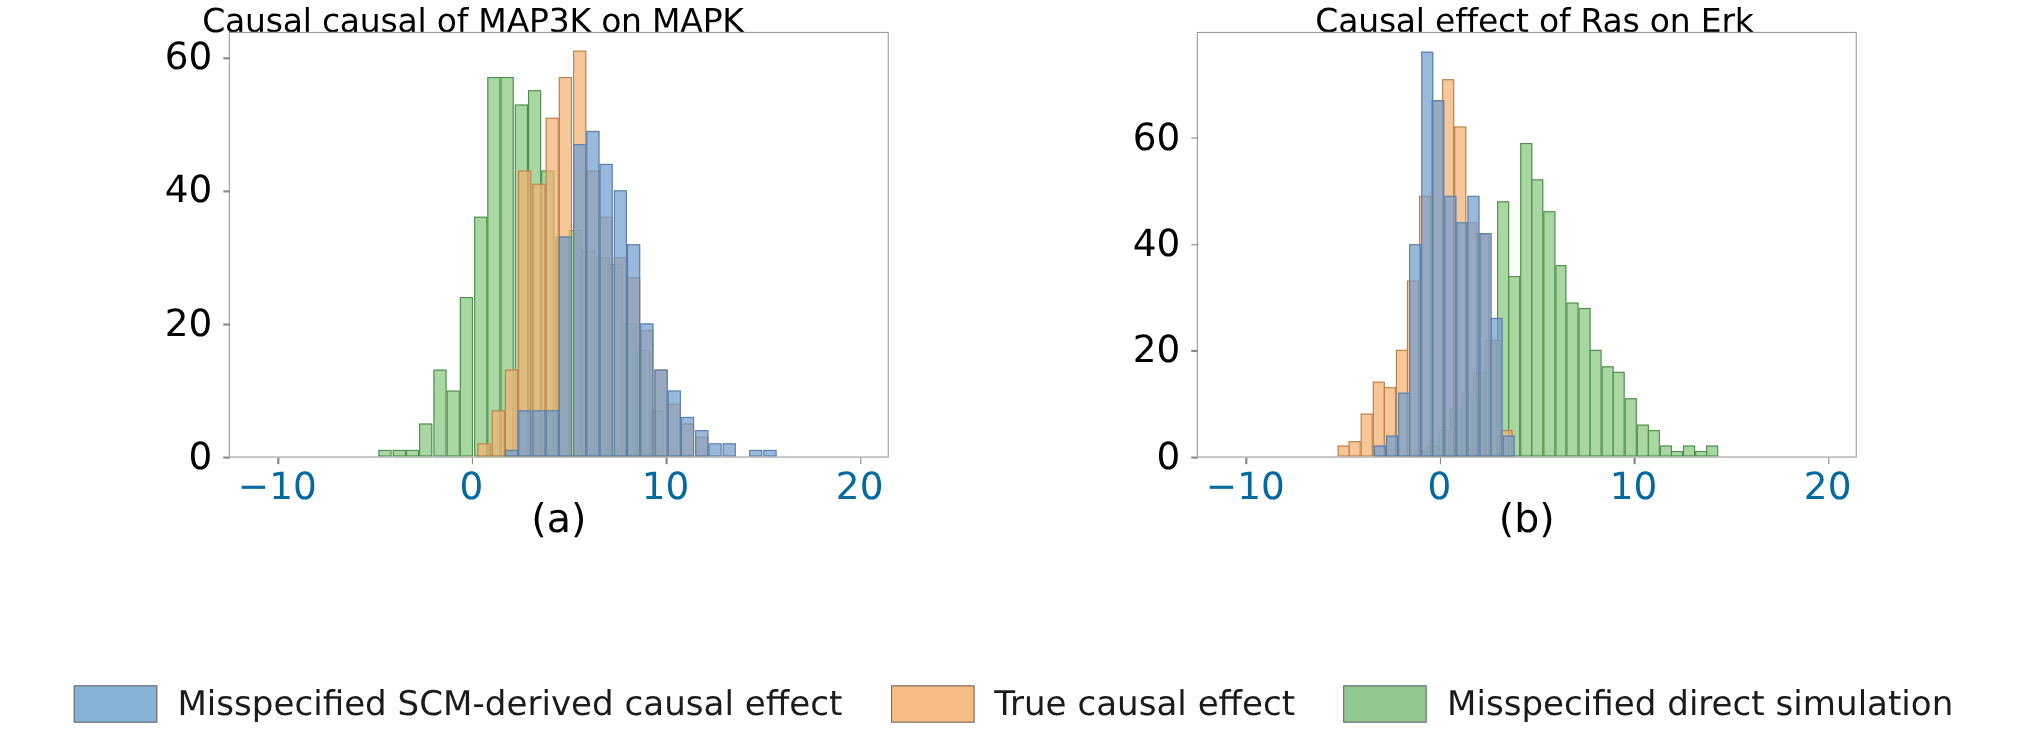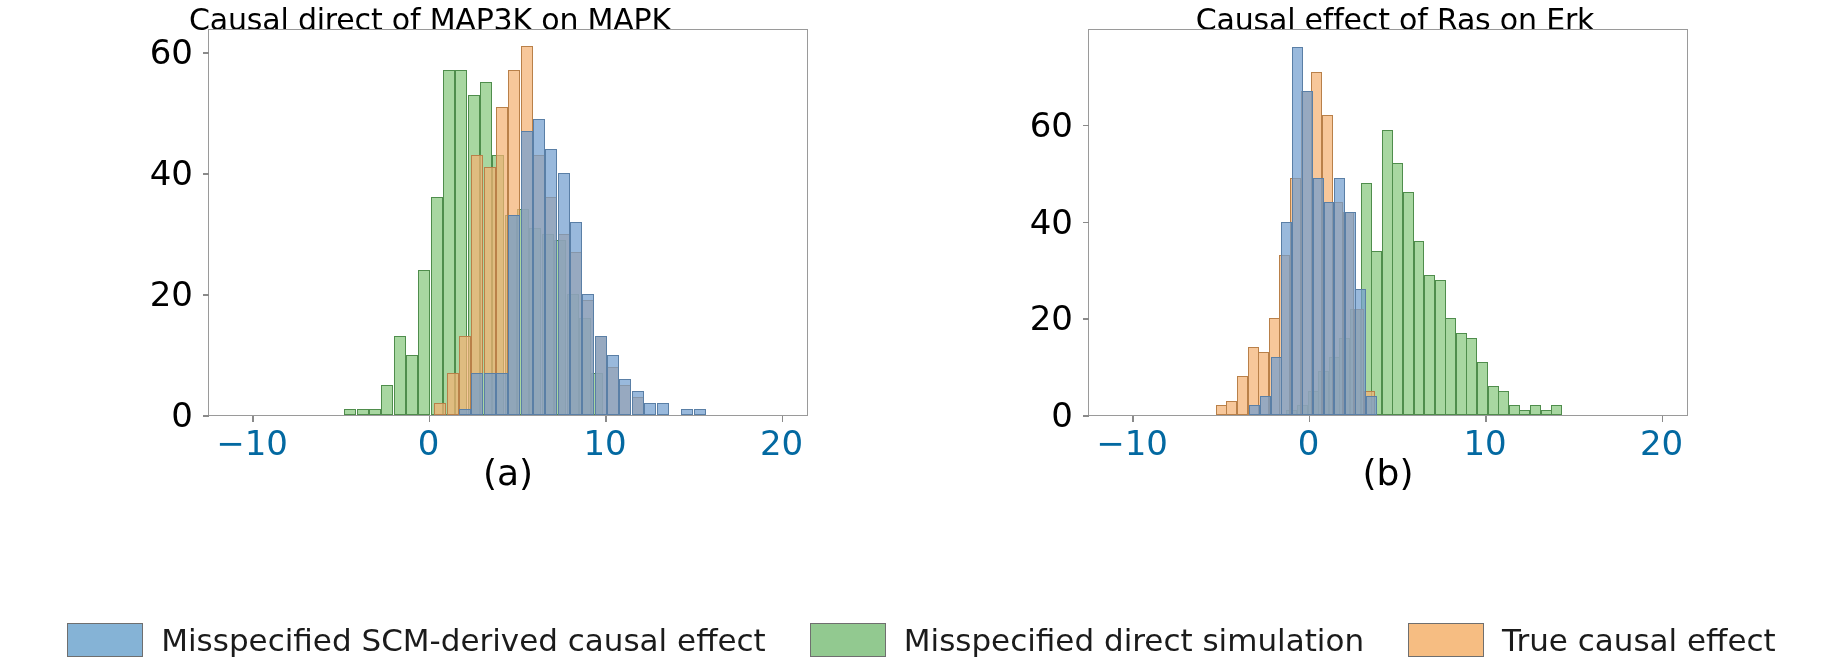--- a/index.html
+++ b/index.html
@@ -66,21 +66,21 @@
     font-size:31px;color:#1b1b1b;white-space:nowrap;
     font-family:"DejaVu Sans",sans-serif;
   }
 </style>
 </head>
 <body>
 
 <div class="figure">
 
   <div class="panel panel-a">
-    <div class="title title-a">Causal direct of MAP3K on MAPK</div>
+    <div class="title title-a">Causal causal of MAP3K on MAPK</div>
     <div class="plotbox pa-box">
       <div class="bars series-green" id="a-green">
           <div class="bar" style="left: 135.176px; width: 12px; height: 6.04688px;"></div>
           <div class="bar" style="left: 147.529px; width: 12px; height: 6.04688px;"></div>
           <div class="bar" style="left: 159.882px; width: 12px; height: 6.04688px;"></div>
           <div class="bar" style="left: 172.235px; width: 12px; height: 30.2344px;"></div>
           <div class="bar" style="left: 184.588px; width: 12px; height: 78.6094px;"></div>
           <div class="bar" style="left: 196.941px; width: 12px; height: 60.4688px;"></div>
           <div class="bar" style="left: 209.294px; width: 12px; height: 145.125px;"></div>
           <div class="bar" style="left: 221.647px; width: 12px; height: 217.688px;"></div>
@@ -243,22 +243,22 @@
       <div class="xtick-label" style="left: 1601.53px; width: 120px; top: 426px;">20</div>
     </div>
   <div class="subcaption cap-b">(b)</div>
 
   <div class="legend">
     <div class="legend-item">
       <span class="legend-swatch" id="sw0" style="background: rgb(133, 179, 214);"></span>
       <span class="legend-label">Misspecified SCM-derived causal effect</span>
     </div>
     <div class="legend-item">
+      <span class="legend-swatch" id="sw1" style="background: rgb(246, 189, 130);"></span>
+      <span class="legend-label">True causal effect</span>
+    </div>
+    <div class="legend-item">
       <span class="legend-swatch" id="sw2" style="background: rgb(146, 201, 144);"></span>
       <span class="legend-label">Misspecified direct simulation</span>
     </div>
-    <div class="legend-item">
-      <span class="legend-swatch" id="sw1" style="background: rgb(246, 189, 130);"></span>
-      <span class="legend-label">True causal effect</span>
-    </div>
   </div>
 
 </div>
 
 </body></html>

